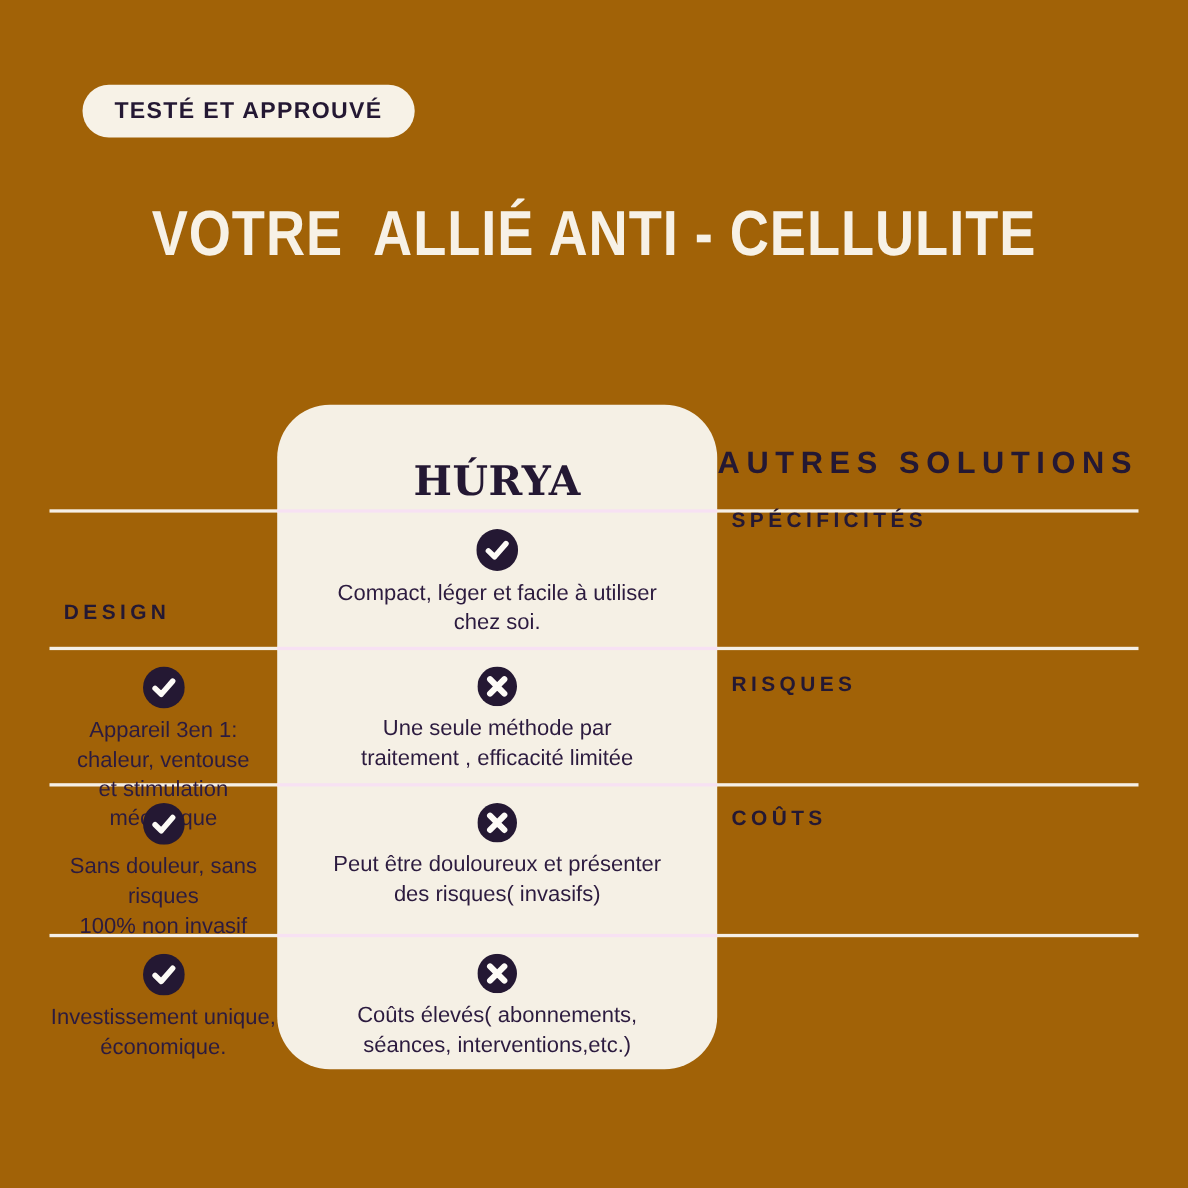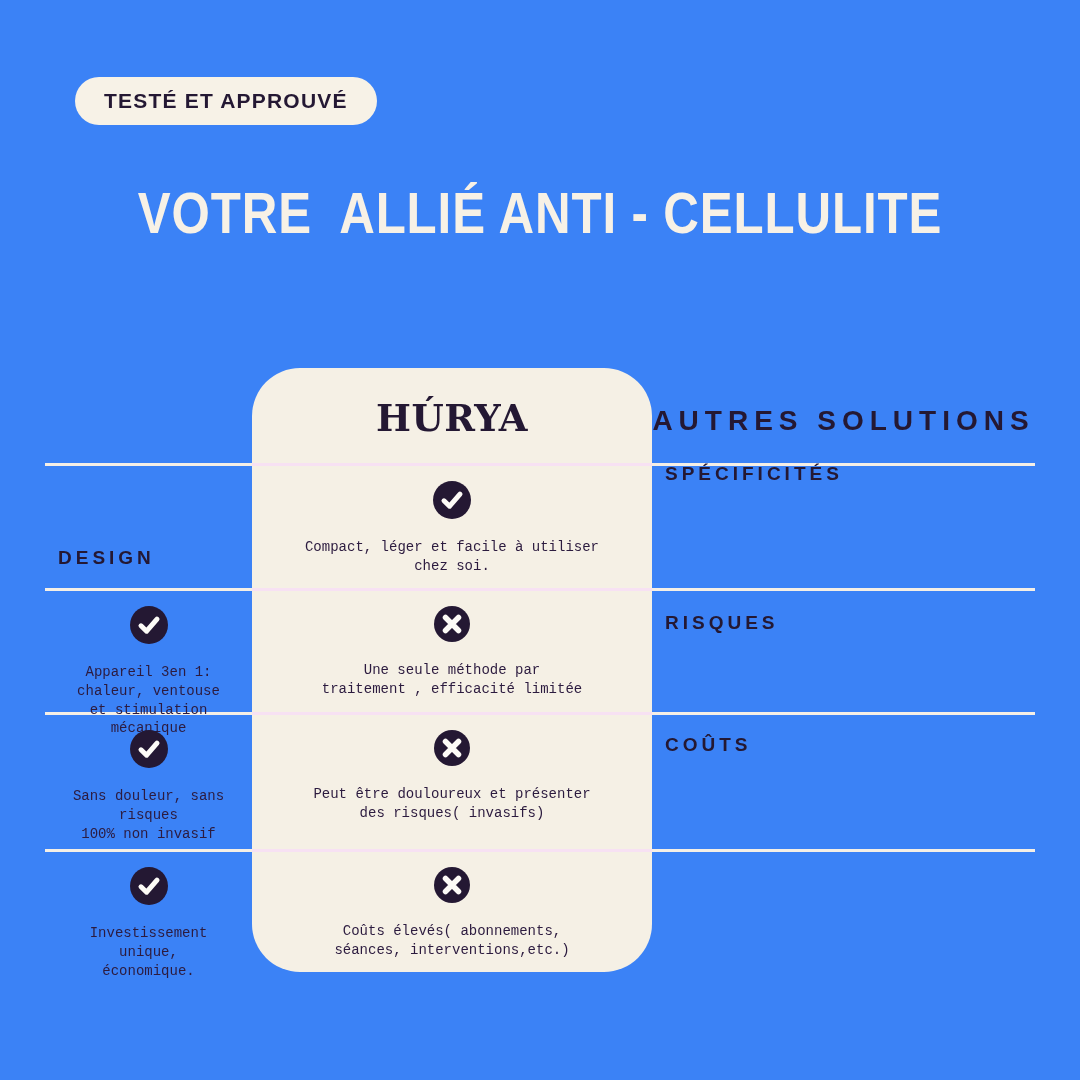--- a/index.html
+++ b/index.html
@@ -2,21 +2,21 @@
 <html><head>
 <meta charset="utf-8">
 <style>
   * { box-sizing: border-box; }
   html, body { margin: 0; padding: 0; background: #888; }
 
   .canvas {
     position: relative;
     width: 1080px;
     height: 1080px;
-    background: #3b82f6;
+    background: #a16207;
     overflow: hidden;
     font-family: "DejaVu Sans", sans-serif;
     color: #241833;
   }
 
   
   .badge {
     position: absolute;
     left: 75px;
     top: 77px;
@@ -95,21 +95,21 @@
     height: 604px;
     display: grid;
     grid-template-columns: 207px 400px 383px;
     grid-template-rows: 95px 125px 124px 137px 123px;
   }
 
   .brand-head {
     display: flex;
     justify-content: center;
     align-items: flex-start;
-    padding-top: 32px;
+    padding-top: 51px;
   }
   .logo {
     font-family: "DejaVu Serif", serif;
     font-weight: bold;
     font-size: 37px;
     letter-spacing: 0.5px;
     color: #241833;
     line-height: 1;
   }
 
@@ -141,25 +141,25 @@
   .lp4 { padding-top: 22px; }
 
   .content-cell {
     display: flex;
     flex-direction: column;
     align-items: center;
     padding-top: 18px;
     gap: 7px;
   }
   .cell-text {
-    margin: 12px;
+    margin: 0;
     text-align: center;
     white-space: pre-line;
-    font-family: Liberation Mono, monospace;
-    font-size: 14px;
+    font-family: Liberation Sans, sans-serif;
+    font-size: 20px;
     line-height: 1.34;
     color: #2c1b3f;
     max-width: 390px;
   }
 
   .icon { display: block; line-height: 0; }
 </style>
 </head>
 <body>
 

